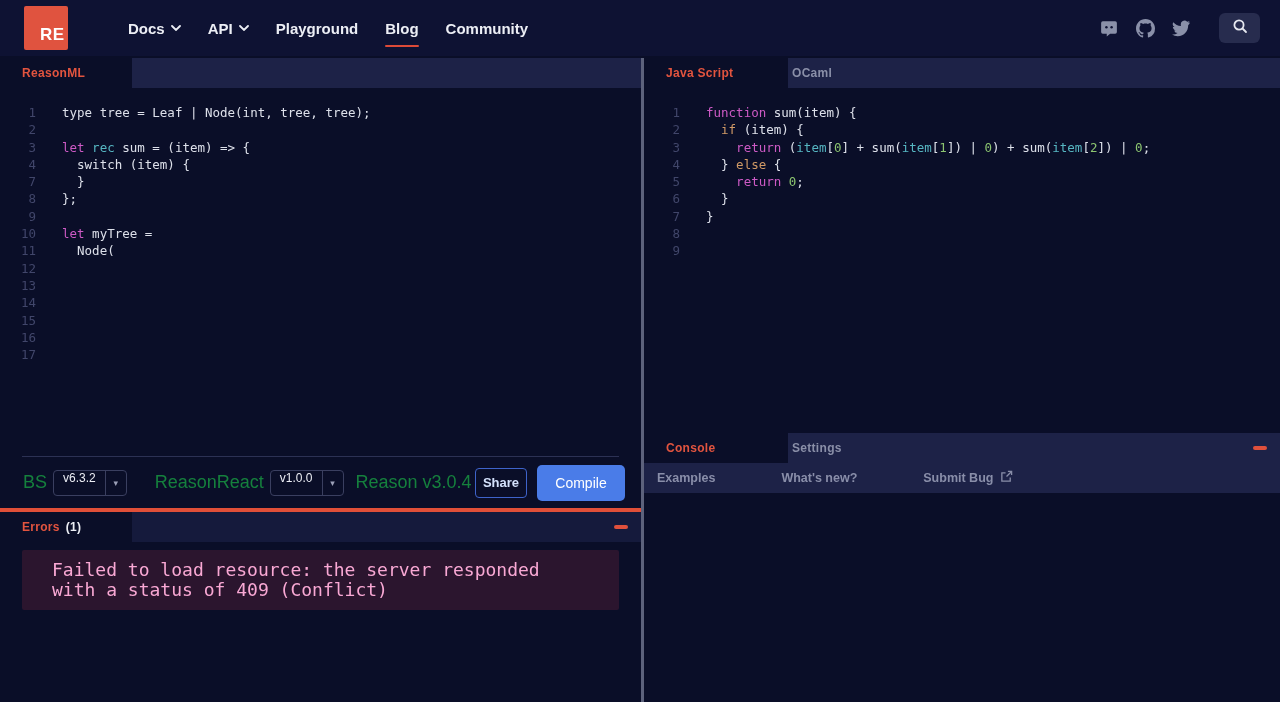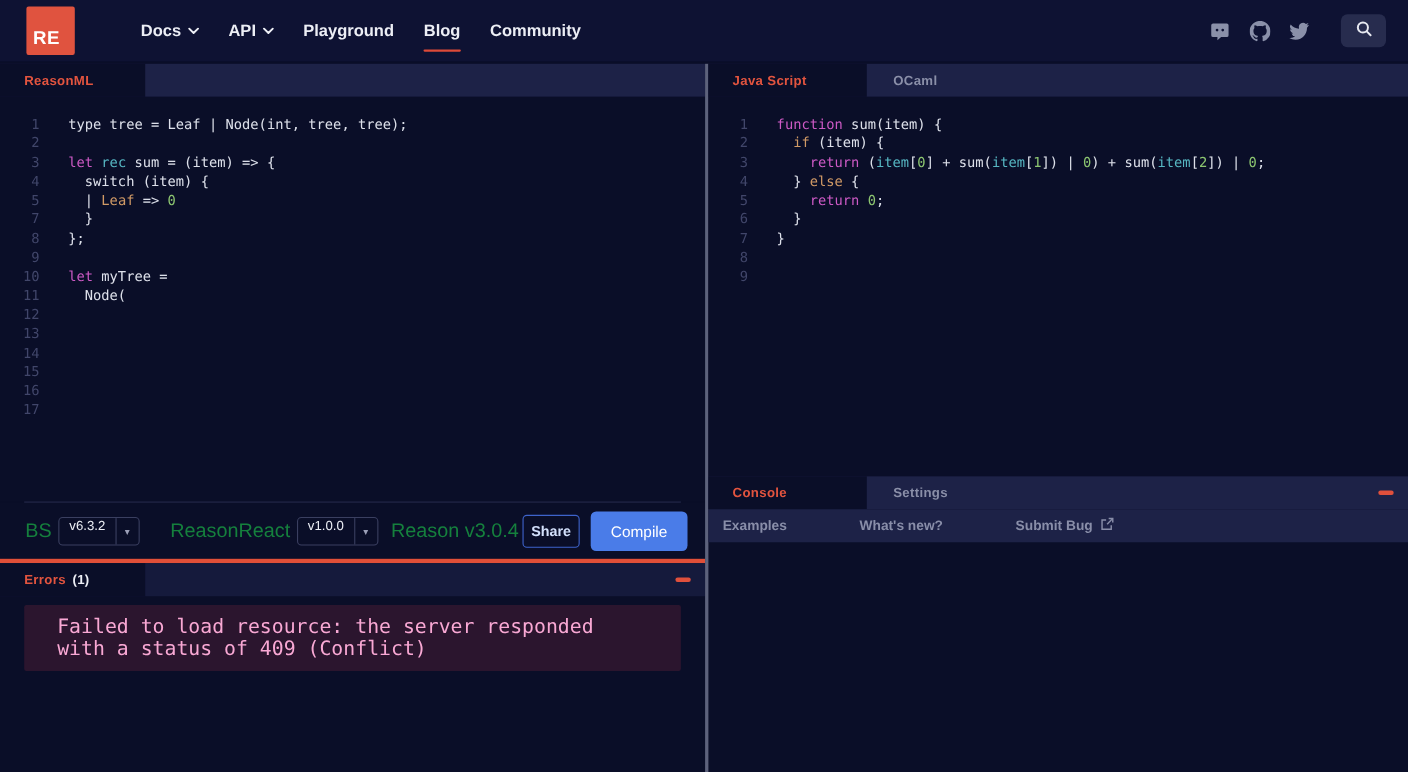--- a/index.html
+++ b/index.html
@@ -3,21 +3,21 @@
 <meta charset="utf-8">
 <style>
   * { margin:0; padding:0; box-sizing:border-box; }
   html,body { width:1280px; height:702px; overflow:hidden; background:#0a0e28;
               font-family:"Liberation Sans", sans-serif; }
 
   
   .nav { height:56px; background:#0e1233; display:flex; align-items:center; }
   .logo { width:44px; height:44px; margin-left:24px; background:#e0533f; border-radius:2px;
           display:flex; align-items:flex-end; }
-  .logo span { color:#fff; font-weight:bold; font-size:17px; padding:0 0 5px 6px; letter-spacing:.5px; }
+  .logo span { color:#fff; font-weight:bold; font-size:17px; padding:0 0 5px 16px; letter-spacing:.5px; }
   .nav-links { display:flex; align-items:center; margin-left:60px; gap:27px; }
   .nav-link { color:#eceef5; font-size:15px; font-weight:600; display:flex; align-items:center;
               gap:6px; cursor:pointer; position:relative; padding:6px 0; }
   .nav-link.active::after { content:""; position:absolute; left:0; right:0; bottom:-4px;
               height:2px; background:#dd4a38; border-radius:1px; }
   .caret svg { display:block; }
   .nav-right { margin-left:auto; display:flex; align-items:center; gap:16px; margin-right:20px; }
   .nav-icon { width:20px; height:20px; display:flex; align-items:center; justify-content:center; cursor:pointer; }
   .nav-icon svg { fill:#8a90a9; }
   .search-btn { width:41px; height:30px; background:#272c4e; border-radius:6px; margin-left:12px;
@@ -27,21 +27,21 @@
   .workspace { display:flex; height:646px; padding-top:2px; background:#0a0e28; }
   .pane-left  { width:641px; display:flex; flex-direction:column; }
   .divider    { width:3px; background:#5d627c; }
   .pane-right { width:636px; display:flex; flex-direction:column; }
 
   .tabstrip { height:30px; background:#1d2247; display:flex; align-items:stretch; flex:none; }
   .tabstrip.dim { background:#151a3c; }
   .tab { width:132px; background:#0a0e28; display:flex; align-items:center; padding-left:22px;
          font-size:12px; font-weight:bold; color:#e2543f; letter-spacing:.3px; cursor:pointer; }
   .tab .count { color:#eceef5; margin-left:6px; }
-  .tab-inactive { display:flex; align-items:center; padding-left:24px; font-size:12px; font-weight:600;
+  .tab-inactive { display:flex; align-items:center; padding-left:4px; font-size:12px; font-weight:600;
          color:#8a8fa8; letter-spacing:.3px; cursor:pointer; }
   .strip-spacer { flex:1; }
   .collapse-btn { width:14px; height:4px; border-radius:2px; background:#e0503c;
          align-self:center; margin-right:13px; cursor:pointer; }
 
   
   .editor { background:#0a0e28; padding-top:16px; overflow:hidden;
             font-family:"DejaVu Sans Mono", monospace; font-size:12.5px; }
   .editor-left  { height:368px; }
   .editor-right { height:345px; }
@@ -154,21 +154,20 @@
       <div class="tab">
         <span>ReasonML</span>
       </div>
       <div class="strip-spacer"></div>
     </div>
     <div class="editor editor-left" id="left-code">
         <div class="code-line"><span class="ln">1</span><span class="tok-plain">type tree = Leaf | Node(int, tree, tree);</span></div>
         <div class="code-line"><span class="ln">2</span></div>
         <div class="code-line"><span class="ln">3</span><span class="tok-kw">let</span><span class="tok-plain"> </span><span class="tok-cyan">rec</span><span class="tok-plain"> sum = (item) =&gt; {</span></div>
         <div class="code-line"><span class="ln">4</span><span class="tok-plain">  switch (item) {</span></div>
-        <div class="code-line"><span class="ln">5</span><span class="tok-plain">  | </span><span class="tok-orange">Leaf</span><span class="tok-plain"> =&gt; </span><span class="tok-green">0</span></div>
         <div class="code-line"><span class="ln">7</span><span class="tok-plain">  }</span></div>
         <div class="code-line"><span class="ln">8</span><span class="tok-plain">};</span></div>
         <div class="code-line"><span class="ln">9</span></div>
         <div class="code-line"><span class="ln">10</span><span class="tok-kw">let</span><span class="tok-plain"> myTree =</span></div>
         <div class="code-line"><span class="ln">11</span><span class="tok-plain">  Node(</span></div>
         <div class="code-line"><span class="ln">12</span></div>
         <div class="code-line"><span class="ln">13</span></div>
         <div class="code-line"><span class="ln">14</span></div>
         <div class="code-line"><span class="ln">15</span></div>
         <div class="code-line"><span class="ln">16</span></div>

